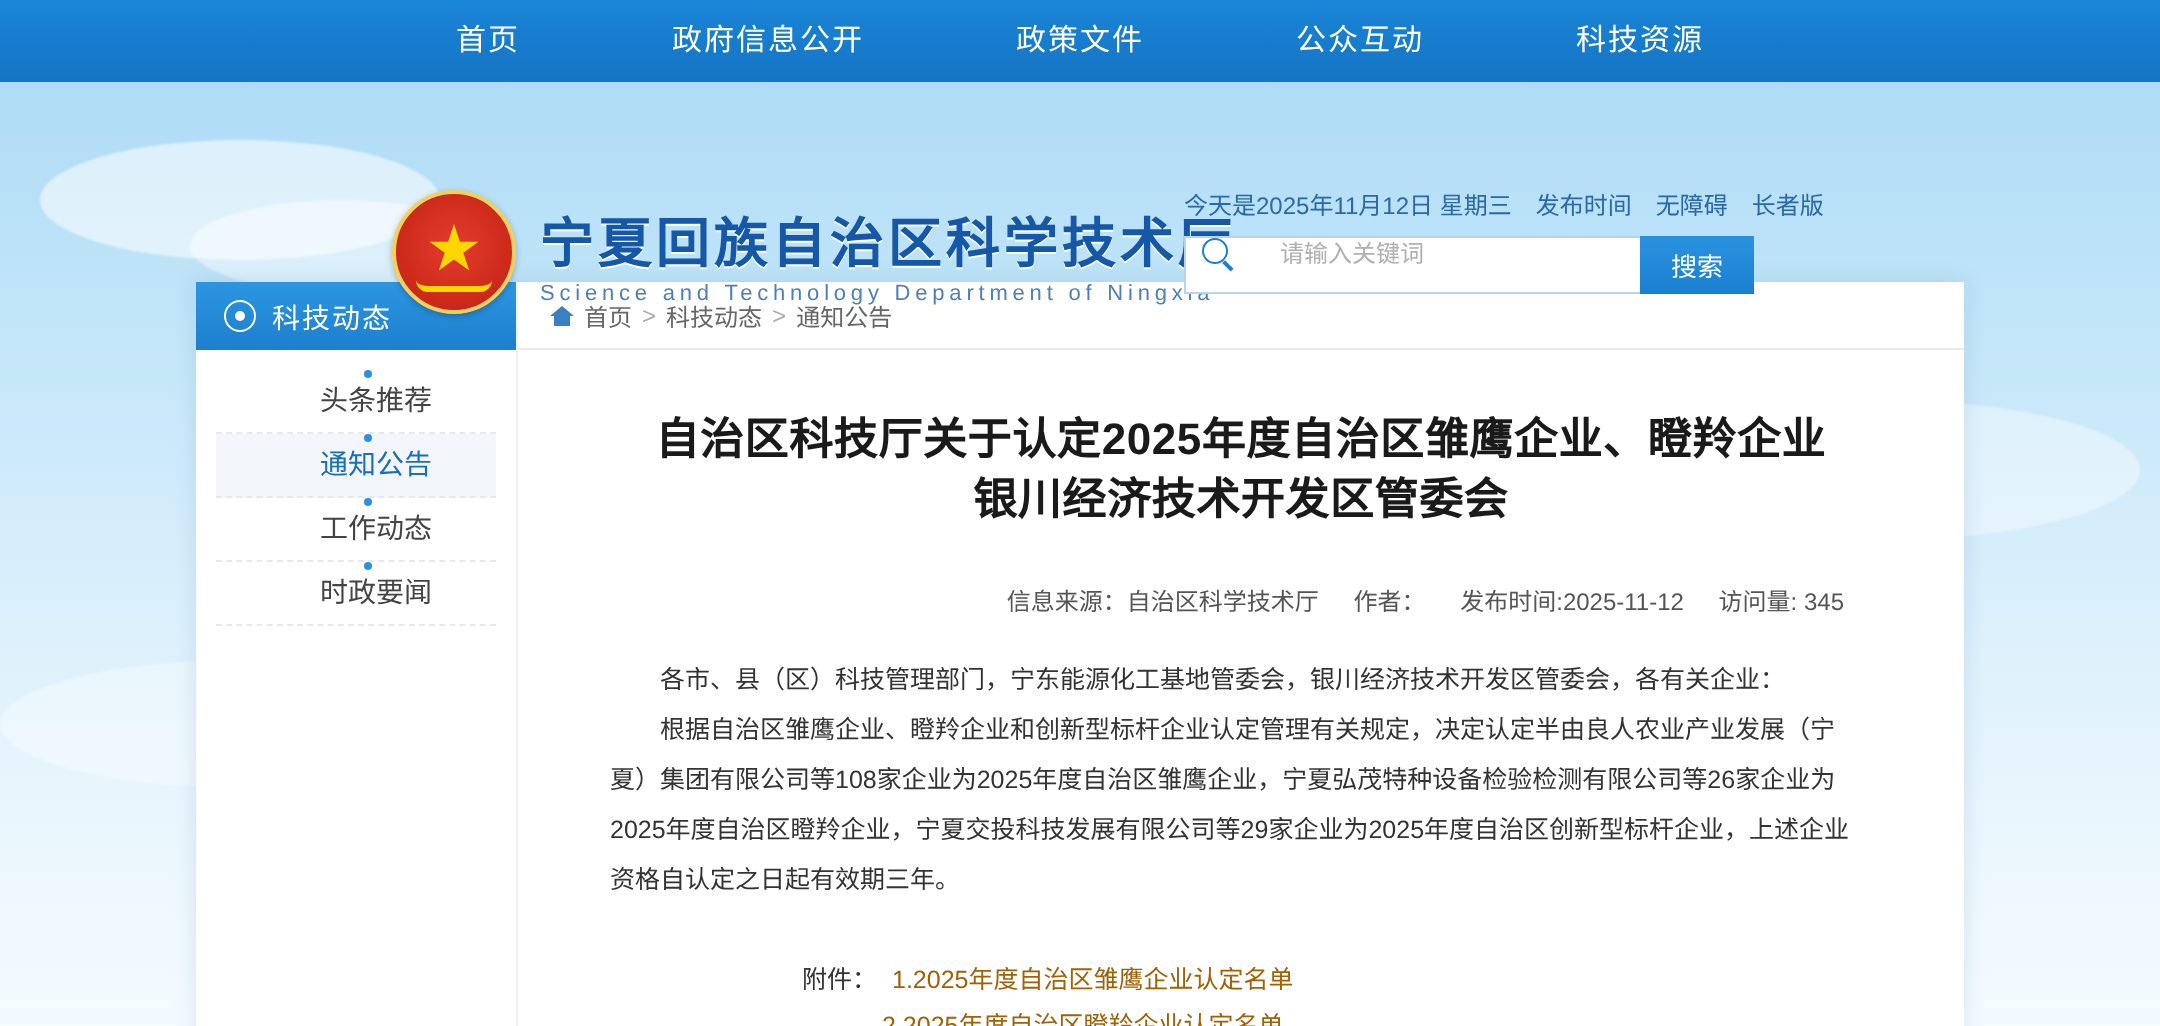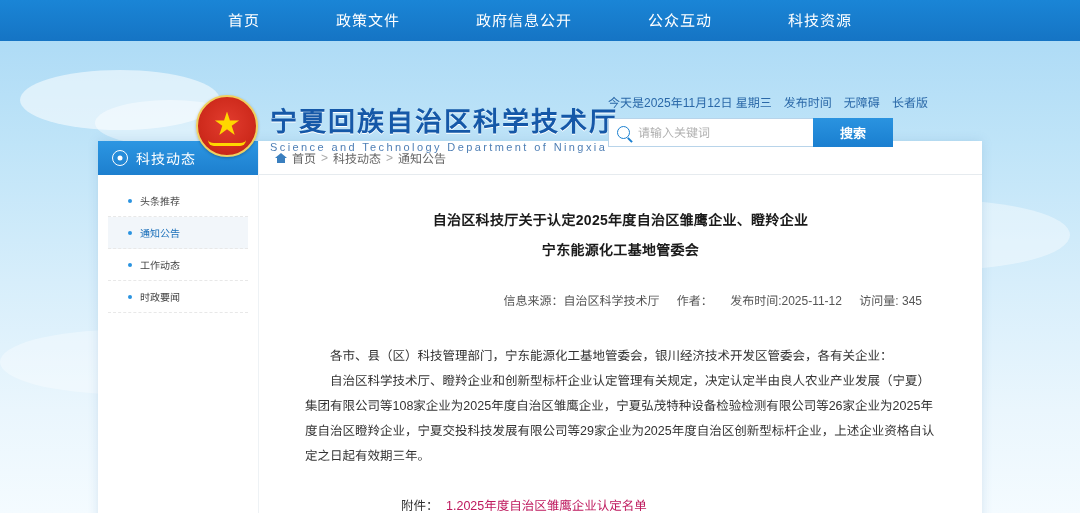--- a/index.html
+++ b/index.html
@@ -101,21 +101,21 @@
   .brand-en {
     font-size: 11px;
     color: #4f7fb5;
     letter-spacing: 2.4px;
     white-space: nowrap;
   }
 
   
   .header-right {
     position: absolute;
-    right: 132px;
+    right: 148px;
     top: 52px;
     width: 340px;
   }
   .hr-line {
     font-size: 12px;
     color: #2a68a8;
     display: flex;
     align-items: center;
     gap: 12px;
     margin-bottom: 8px;
@@ -127,22 +127,22 @@
     align-items: stretch;
     height: 29px;
     width: 285px;
   }
   .searchbox {
     flex: 1;
     background: #fff;
     border: 1px solid #b8d4ea;
     border-right: none;
     display: flex;
-    align-items: center;
-    gap: 6px;
+    align-items: flex-start;
+    gap: 24px;
     padding: 0 8px;
   }
   .mag {
     width: 13px; height: 13px;
     border: 1.8px solid #1a7fd0;
     border-radius: 50%;
     position: relative;
     flex: none;
   }
   .mag::after {
@@ -157,28 +157,27 @@
     border: none;
     outline: none;
     font-size: 12px;
     color: #333;
     width: 100%;
     background: transparent;
     font-family: "Liberation Sans", sans-serif;
   }
   .searchbox input::placeholder { color: #b0b0b0; }
   .searchbtn {
-    width: 80px;
+    width: 57px;
     background: linear-gradient(180deg, #2a93e0 0%, #1a7fd0 100%);
     color: #fff;
     font-size: 13px;
     border: none;
     cursor: pointer;
     font-family: "Liberation Sans", sans-serif;
-    font-weight: bold;
   }
 
   
   .wrap {
     position: relative;
     width: 884px;
     margin: 4px auto 0;
     z-index: 3;
     background: #ffffff;
     min-height: 376px;
@@ -213,25 +212,26 @@
     background: #fff;
     border-radius: 50%;
     transform: translate(-50%,-50%);
   }
   .side-list { padding: 10px 0 0 0; }
   .side-item {
     height: 32px;
     display: flex;
     align-items: center;
     padding-left: 20px;
-    font-size: 10px;
+    font-size: 14px;
     color: #444;
     cursor: pointer;
     border-bottom: 1px dashed #e8e8e8;
     margin: 0 10px;
+    flex-direction: column;
   }
   .side-item .bullet {
     width: 4px; height: 4px;
     background: #2a93e0;
     border-radius: 50%;
     margin-right: 8px;
     flex: none;
   }
   .side-item.active {
     background: #f2f6fa;
@@ -269,69 +269,69 @@
     position: absolute;
     left: 2px; top: 5px;
     width: 8px; height: 5px;
     background: #3a7fbf;
   }
   .crumb .sep { color: #aaa; }
   .crumb a { color: #666; text-decoration: none; cursor: pointer; }
 
   .article { padding: 30px 46px 0 46px; }
   .art-title {
-    font-size: 14px;
+    font-size: 22px;
     font-weight: bold;
     color: #1a1a1a;
     text-align: center;
     line-height: 30px;
     letter-spacing: 0.3px;
   }
   .art-meta {
     margin-top: 26px;
     text-align: right;
     font-size: 12px;
     color: #555;
   }
   .art-meta span { margin-right: 14px; }
   .art-body {
-    margin-top: 36px;
+    margin-top: 20px;
     font-size: 12.5px;
     color: #333;
     line-height: 25px;
   }
   .art-body p { margin: 0; }
   .art-body p.ind { text-indent: 2em; }
   .attach {
     margin-top: 26px;
     padding-left: 96px;
     font-size: 12.5px;
     color: #333;
     line-height: 23px;
   }
   .attach .lbl { margin-right: 4px; }
   .attach .row { display: block; }
   .attach .row.first { text-indent: 0; }
   .attach .row:not(.first) { padding-left: 40px; }
-  .attach a { color: #be185d; text-decoration: none; cursor: pointer; text-align: center; }
+  .attach a { color: #a16207; text-decoration: none; cursor: pointer; text-align: center; }
 </style>
 </head>
 <body>
 
 <div class="cloud c1"></div>
 <div class="cloud c2"></div>
 <div class="cloud c3"></div>
 <div class="cloud c4"></div>
 <div class="cloud c5"></div>
 <div class="cloud c6"></div>
 
 <nav class="topnav">
   <div class="item">首页</div>
+  <div class="item">政府信息公开</div>
   <div class="item">政策文件</div>
-  <div class="item">政府信息公开</div>
   <div class="item">公众互动</div>
   <div class="item">科技资源</div>
 </nav>
 
 <header class="header">
   <div class="brand">
     <div class="emblem"></div>
     <div class="brandtext">
       <div class="brand-cn">宁夏回族自治区科学技术厅</div>
       <div class="brand-en">Science  and  Technology  Department  of  Ningxia</div>
@@ -388,33 +388,33 @@
       <a href="#">首页</a>
       <span class="sep">&gt;</span>
       <a href="#">科技动态</a>
       <span class="sep">&gt;</span>
       <a href="#">通知公告</a>
     </div>
 
     <div class="article">
       <div class="art-title">
         <div>自治区科技厅关于认定2025年度自治区雏鹰企业、瞪羚企业</div>
-        <div>宁东能源化工基地管委会</div>
+        <div>银川经济技术开发区管委会</div>
       </div>
 
       <div class="art-meta">
         <span>信息来源：自治区科学技术厅</span>
         <span>作者：</span>
         <span>发布时间:2025-11-12</span>
         <span>访问量: 345</span>
       </div>
 
       <div class="art-body">
         <p class="ind">各市、县（区）科技管理部门，宁东能源化工基地管委会，银川经济技术开发区管委会，各有关企业：</p>
-        <p class="ind">自治区科学技术厅、瞪羚企业和创新型标杆企业认定管理有关规定，决定认定半由良人农业产业发展（宁夏）集团有限公司等108家企业为2025年度自治区雏鹰企业，宁夏弘茂特种设备检验检测有限公司等26家企业为2025年度自治区瞪羚企业，宁夏交投科技发展有限公司等29家企业为2025年度自治区创新型标杆企业，上述企业资格自认定之日起有效期三年。</p>
+        <p class="ind">根据自治区雏鹰企业、瞪羚企业和创新型标杆企业认定管理有关规定，决定认定半由良人农业产业发展（宁夏）集团有限公司等108家企业为2025年度自治区雏鹰企业，宁夏弘茂特种设备检验检测有限公司等26家企业为2025年度自治区瞪羚企业，宁夏交投科技发展有限公司等29家企业为2025年度自治区创新型标杆企业，上述企业资格自认定之日起有效期三年。</p>
       </div>
 
       <div class="attach">
         <div class="row first">
           <span class="lbl">附件：</span>
           <a href="#">1.2025年度自治区雏鹰企业认定名单</a>
         </div>
         <div class="row">
           <a href="#">2.2025年度自治区瞪羚企业认定名单</a>
         </div>

